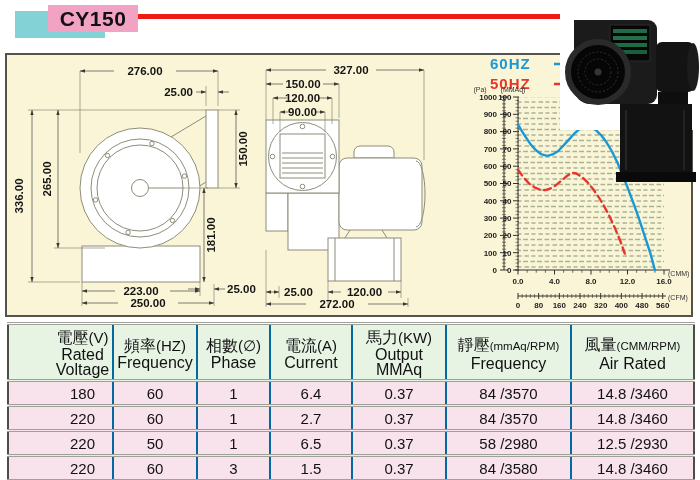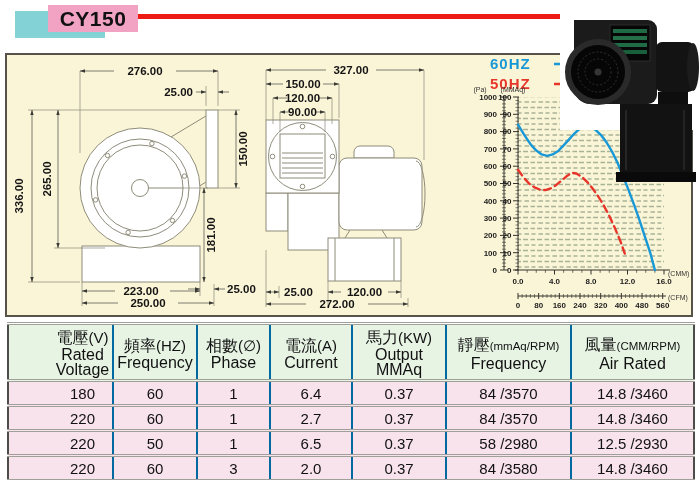--- a/index.html
+++ b/index.html
@@ -515,21 +515,21 @@
         <td>1</td>
         <td>6.5</td>
         <td>0.37</td>
         <td>58 /2980</td>
         <td>12.5 /2930</td>
       </tr>
       <tr>
         <td>220</td>
         <td>60</td>
         <td>3</td>
-        <td>2.0</td>
+        <td>1.5</td>
         <td>0.37</td>
         <td>84 /3580</td>
         <td>14.8 /3460</td>
       </tr>
       <tr>
         <td>380</td>
         <td>50</td>
         <td>3</td>
         <td>1.0</td>
         <td>0.37</td>

